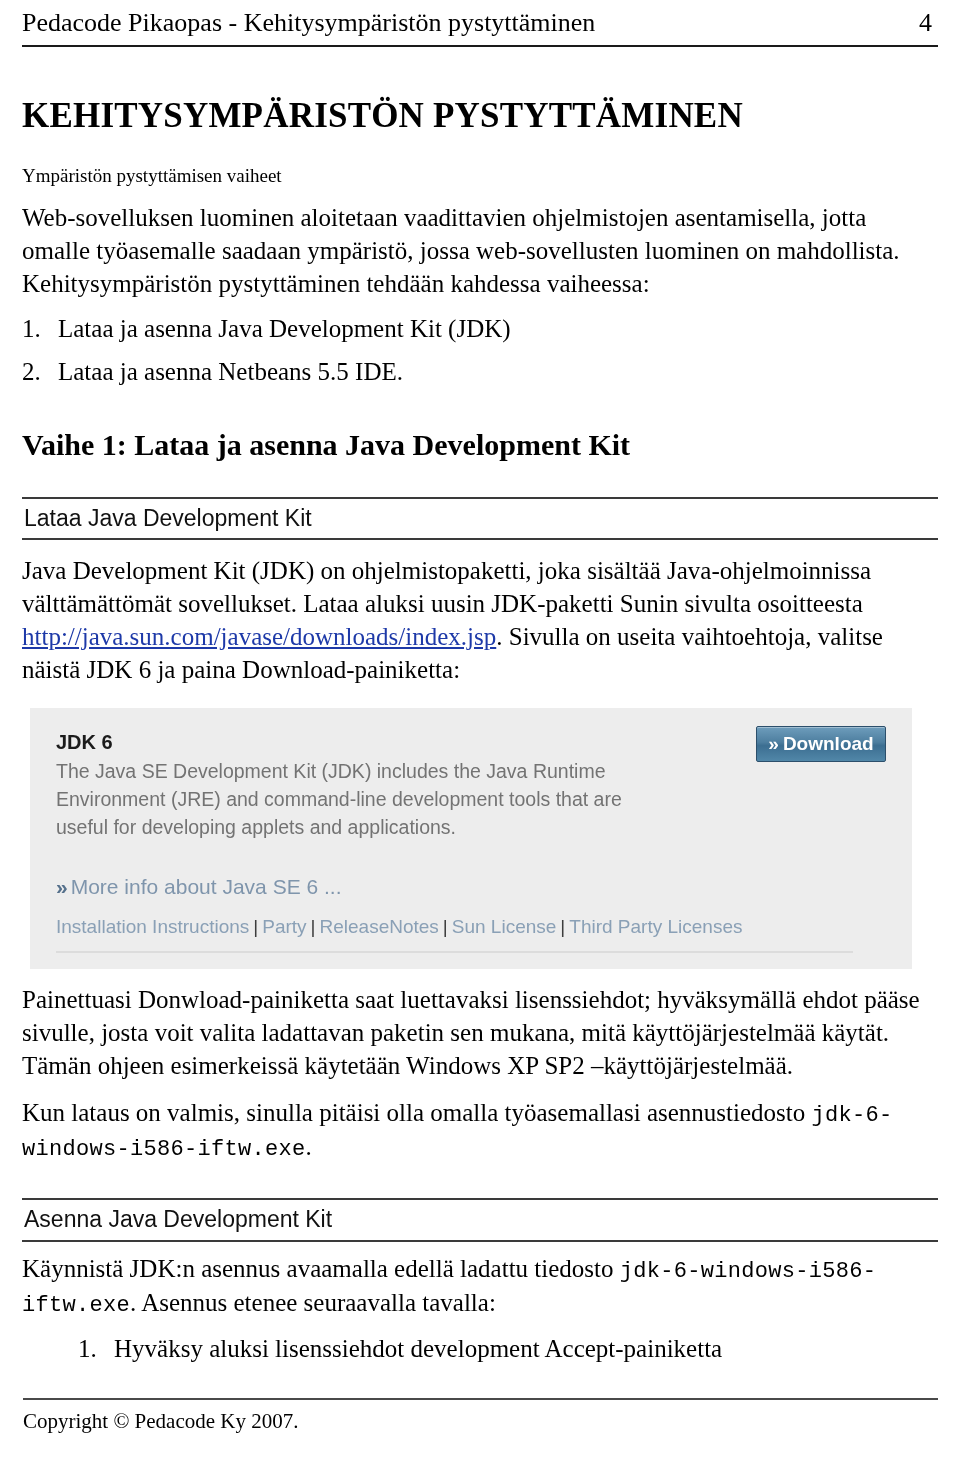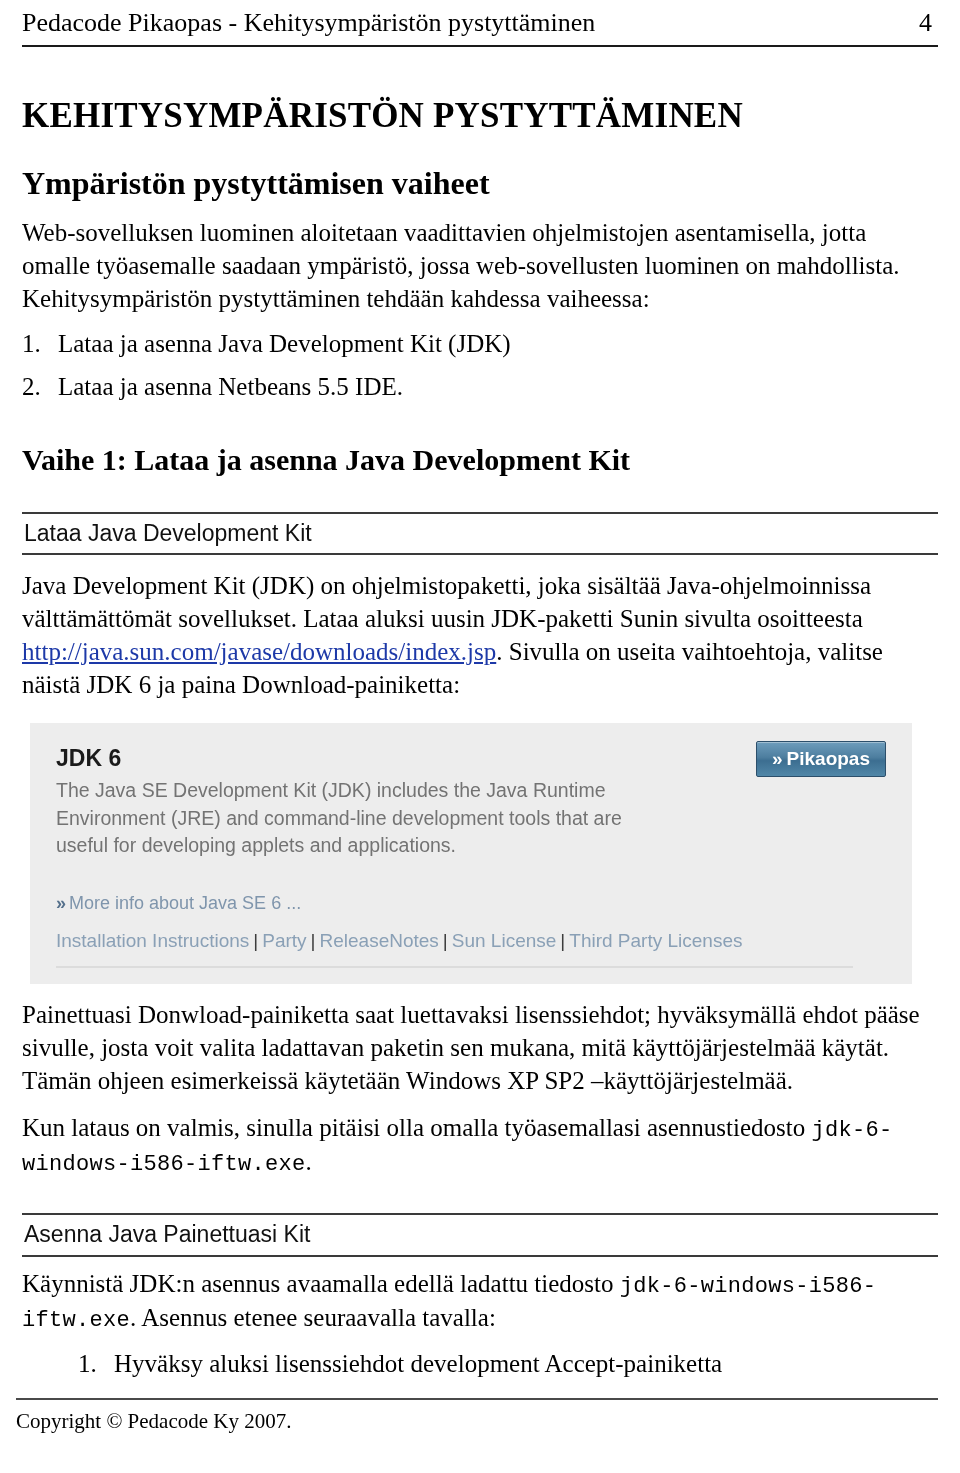--- a/index.html
+++ b/index.html
@@ -44,22 +44,22 @@
 
   
   h1.chapter-title {
     font-size: 35px;
     font-weight: bold;
     letter-spacing: 0.2px;
     margin: 50px 0 0 0;
     line-height: 1.1;
   }
   h2.section-title {
-    font-size: 32px;
-    font-weight: bold;
+    font-size: 19px;
+    font-weight: normal;
     margin: 30px 0 0 0;
     line-height: 1.15;
   }
   h2.phase-title {
     font-size: 30px;
     font-weight: bold;
     margin: 40px 0 0 0;
     line-height: 1.15;
   }
 
@@ -118,36 +118,36 @@
   
   .jdk-shot {
     margin: 22px 0 0 8px;
     width: 882px;
     background: #ededed;
     padding: 22px 26px 16px 26px;
     position: relative;
     font-family: "Liberation Sans", "DejaVu Sans", sans-serif;
   }
   .jdk-shot .jdk-title {
-    font-size: 23px;
+    font-size: 20px;
     font-weight: bold;
     color: #1b1b1b;
     line-height: 1.2;
     margin: 0 0 4px 0;
   }
   .jdk-shot .jdk-desc {
     font-size: 19.5px;
     color: #737373;
     line-height: 1.42;
     margin: 0;
     max-width: 620px;
   }
   .jdk-shot .jdk-moreinfo {
     margin-top: 32px;
-    font-size: 18px;
+    font-size: 21px;
     color: #7f95ac;
     line-height: 1.3;
   }
   .jdk-shot .jdk-moreinfo .chev {
     color: #5d7siz;
     color: #56718c;
     font-weight: bold;
     margin-right: 3px;
   }
   .jdk-shot .jdk-links {
@@ -182,21 +182,21 @@
     display: flex;
     align-items: center;
     justify-content: center;
     box-shadow: inset 0 1px 0 rgba(255,255,255,0.35);
   }
   .jdk-shot .download-btn .chev { margin-right: 4px; }
 
   
   .doc-footer {
     position: absolute;
-    left: 16px;
+    left: 23px;
     right: 22px;
     bottom: 14px;
   }
   .footer-rule {
     border: 0;
     border-top: 2px solid #4a4a4a;
     margin: 0 0 9px 0;
   }
   .doc-footer .foot-text {
     font-size: 21px;
@@ -234,37 +234,37 @@
 
   <div class="ruled-heading">
     <div class="rh-text">Lataa Java Development Kit</div>
   </div>
 
   <p class="body"><span>Java Development Kit (JDK) on ohjelmistopaketti, joka sisältää Java-ohjelmoinnissa välttämättömät sovellukset. Lataa aluksi uusin JDK-paketti Sunin sivulta osoitteesta </span><a class="url-link" href="#">http://java.sun.com/javase/downloads/index.jsp</a><span>. Sivulla on useita vaihtoehtoja, valitse näistä JDK 6 ja paina Download-painiketta:</span></p>
 
   <div class="jdk-shot">
     <div class="download-btn">
       <span class="chev">»</span>
-      <span>Pikaopas</span>
+      <span>Download</span>
     </div>
     <div class="jdk-title">JDK 6</div>
     <p class="jdk-desc">The Java SE Development Kit (JDK) includes the Java Runtime Environment (JRE) and command-line development tools that are useful for developing applets and applications.</p>
     <div class="jdk-moreinfo">
       <span class="chev">»</span><span>More info about Java SE 6 ...</span>
     </div>
     <div class="jdk-links"><span>Installation Instructions</span><span class="sep">|</span><span>Party</span><span class="sep">|</span><span>ReleaseNotes</span><span class="sep">|</span><span>Sun License</span><span class="sep">|</span><span>Third Party Licenses</span></div>
     <div class="jdk-bottom-rule"></div>
   </div>
 
   <p class="body">Painettuasi Donwload-painiketta saat luettavaksi lisenssiehdot; hyväksymällä ehdot pääse sivulle, josta voit valita ladattavan paketin sen mukana, mitä käyttöjärjestelmää käytät. Tämän ohjeen esimerkeissä käytetään Windows XP SP2 –käyttöjärjestelmää.</p>
 
   <p class="body"><span>Kun lataus on valmis, sinulla pitäisi olla omalla työasemallasi asennustiedosto </span><span class="mono">jdk-6-windows-i586-iftw.exe</span><span>.</span></p>
 
   <div class="ruled-heading">
-    <div class="rh-text">Asenna Java Painettuasi Kit</div>
+    <div class="rh-text">Asenna Java Development Kit</div>
   </div>
 
   <p class="body tight"><span>Käynnistä JDK:n asennus avaamalla edellä ladattu tiedosto </span><span class="mono">jdk-6-windows-i586-iftw.exe</span><span>. Asennus etenee seuraavalla tavalla:</span></p>
 
   <ol class="numlist indented">
     <li>
       <span class="num">1.</span>
       <span>Hyväksy aluksi lisenssiehdot development Accept-painiketta</span>
     </li>
   </ol>

